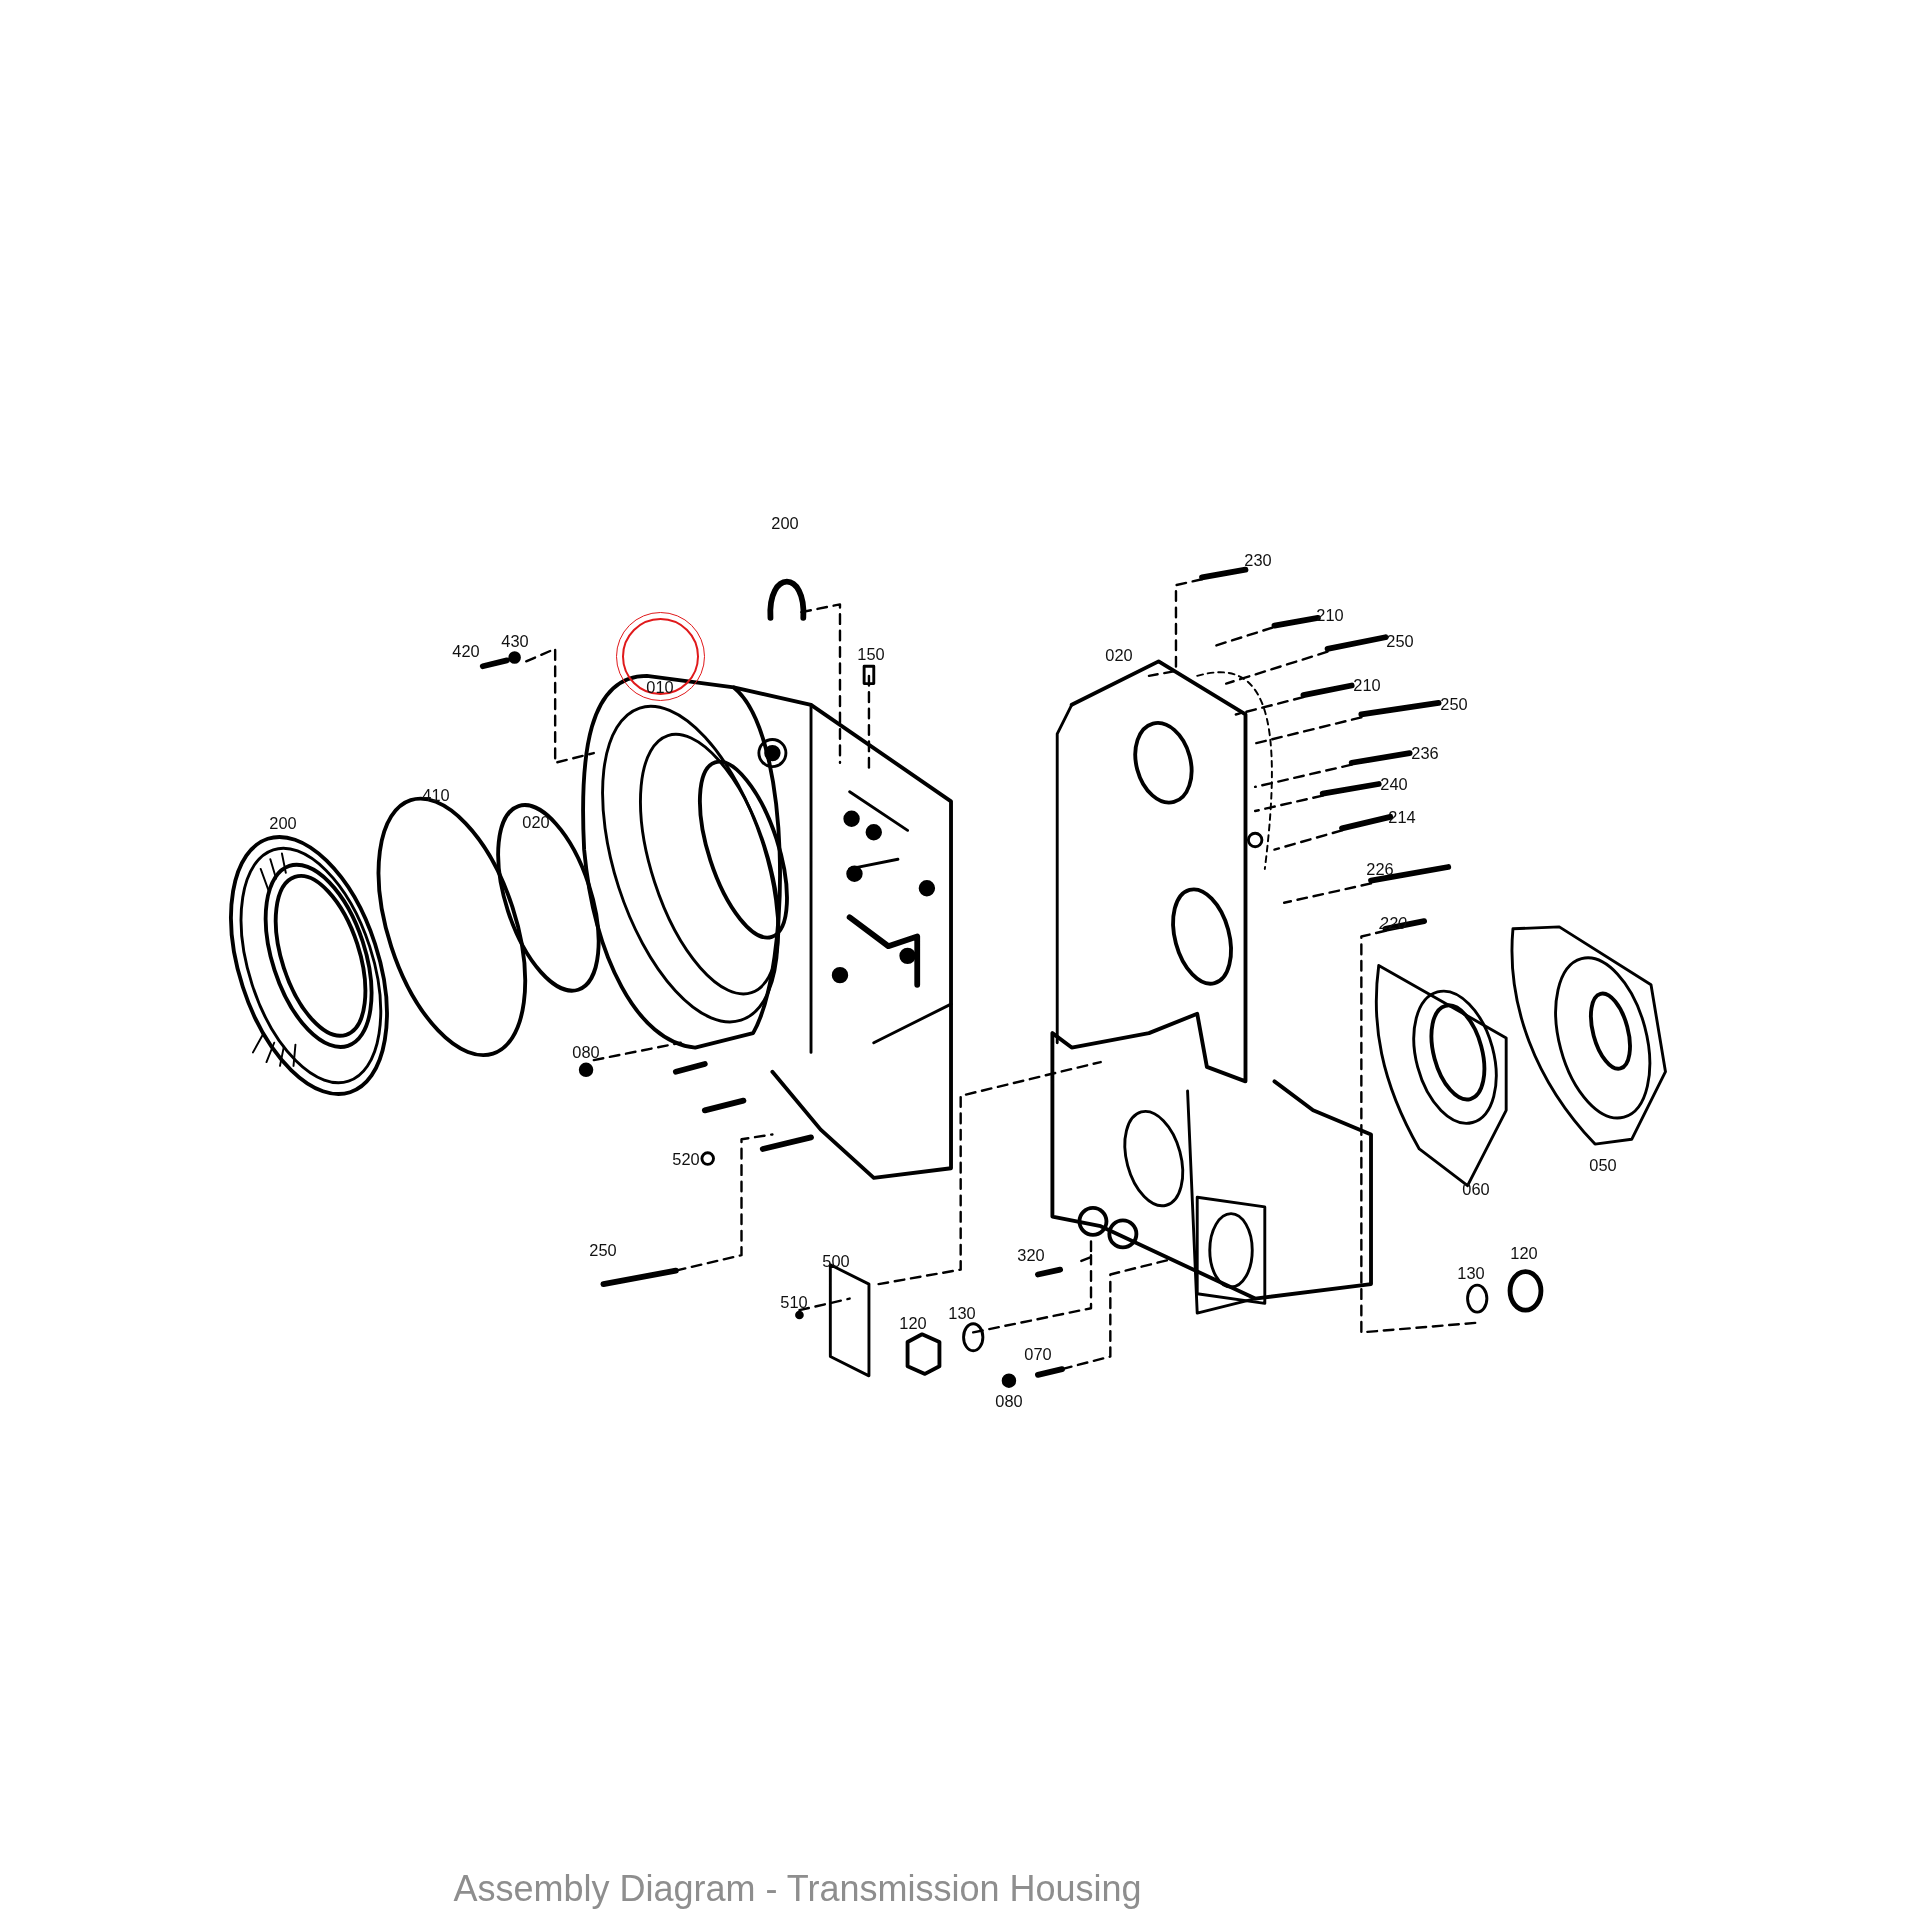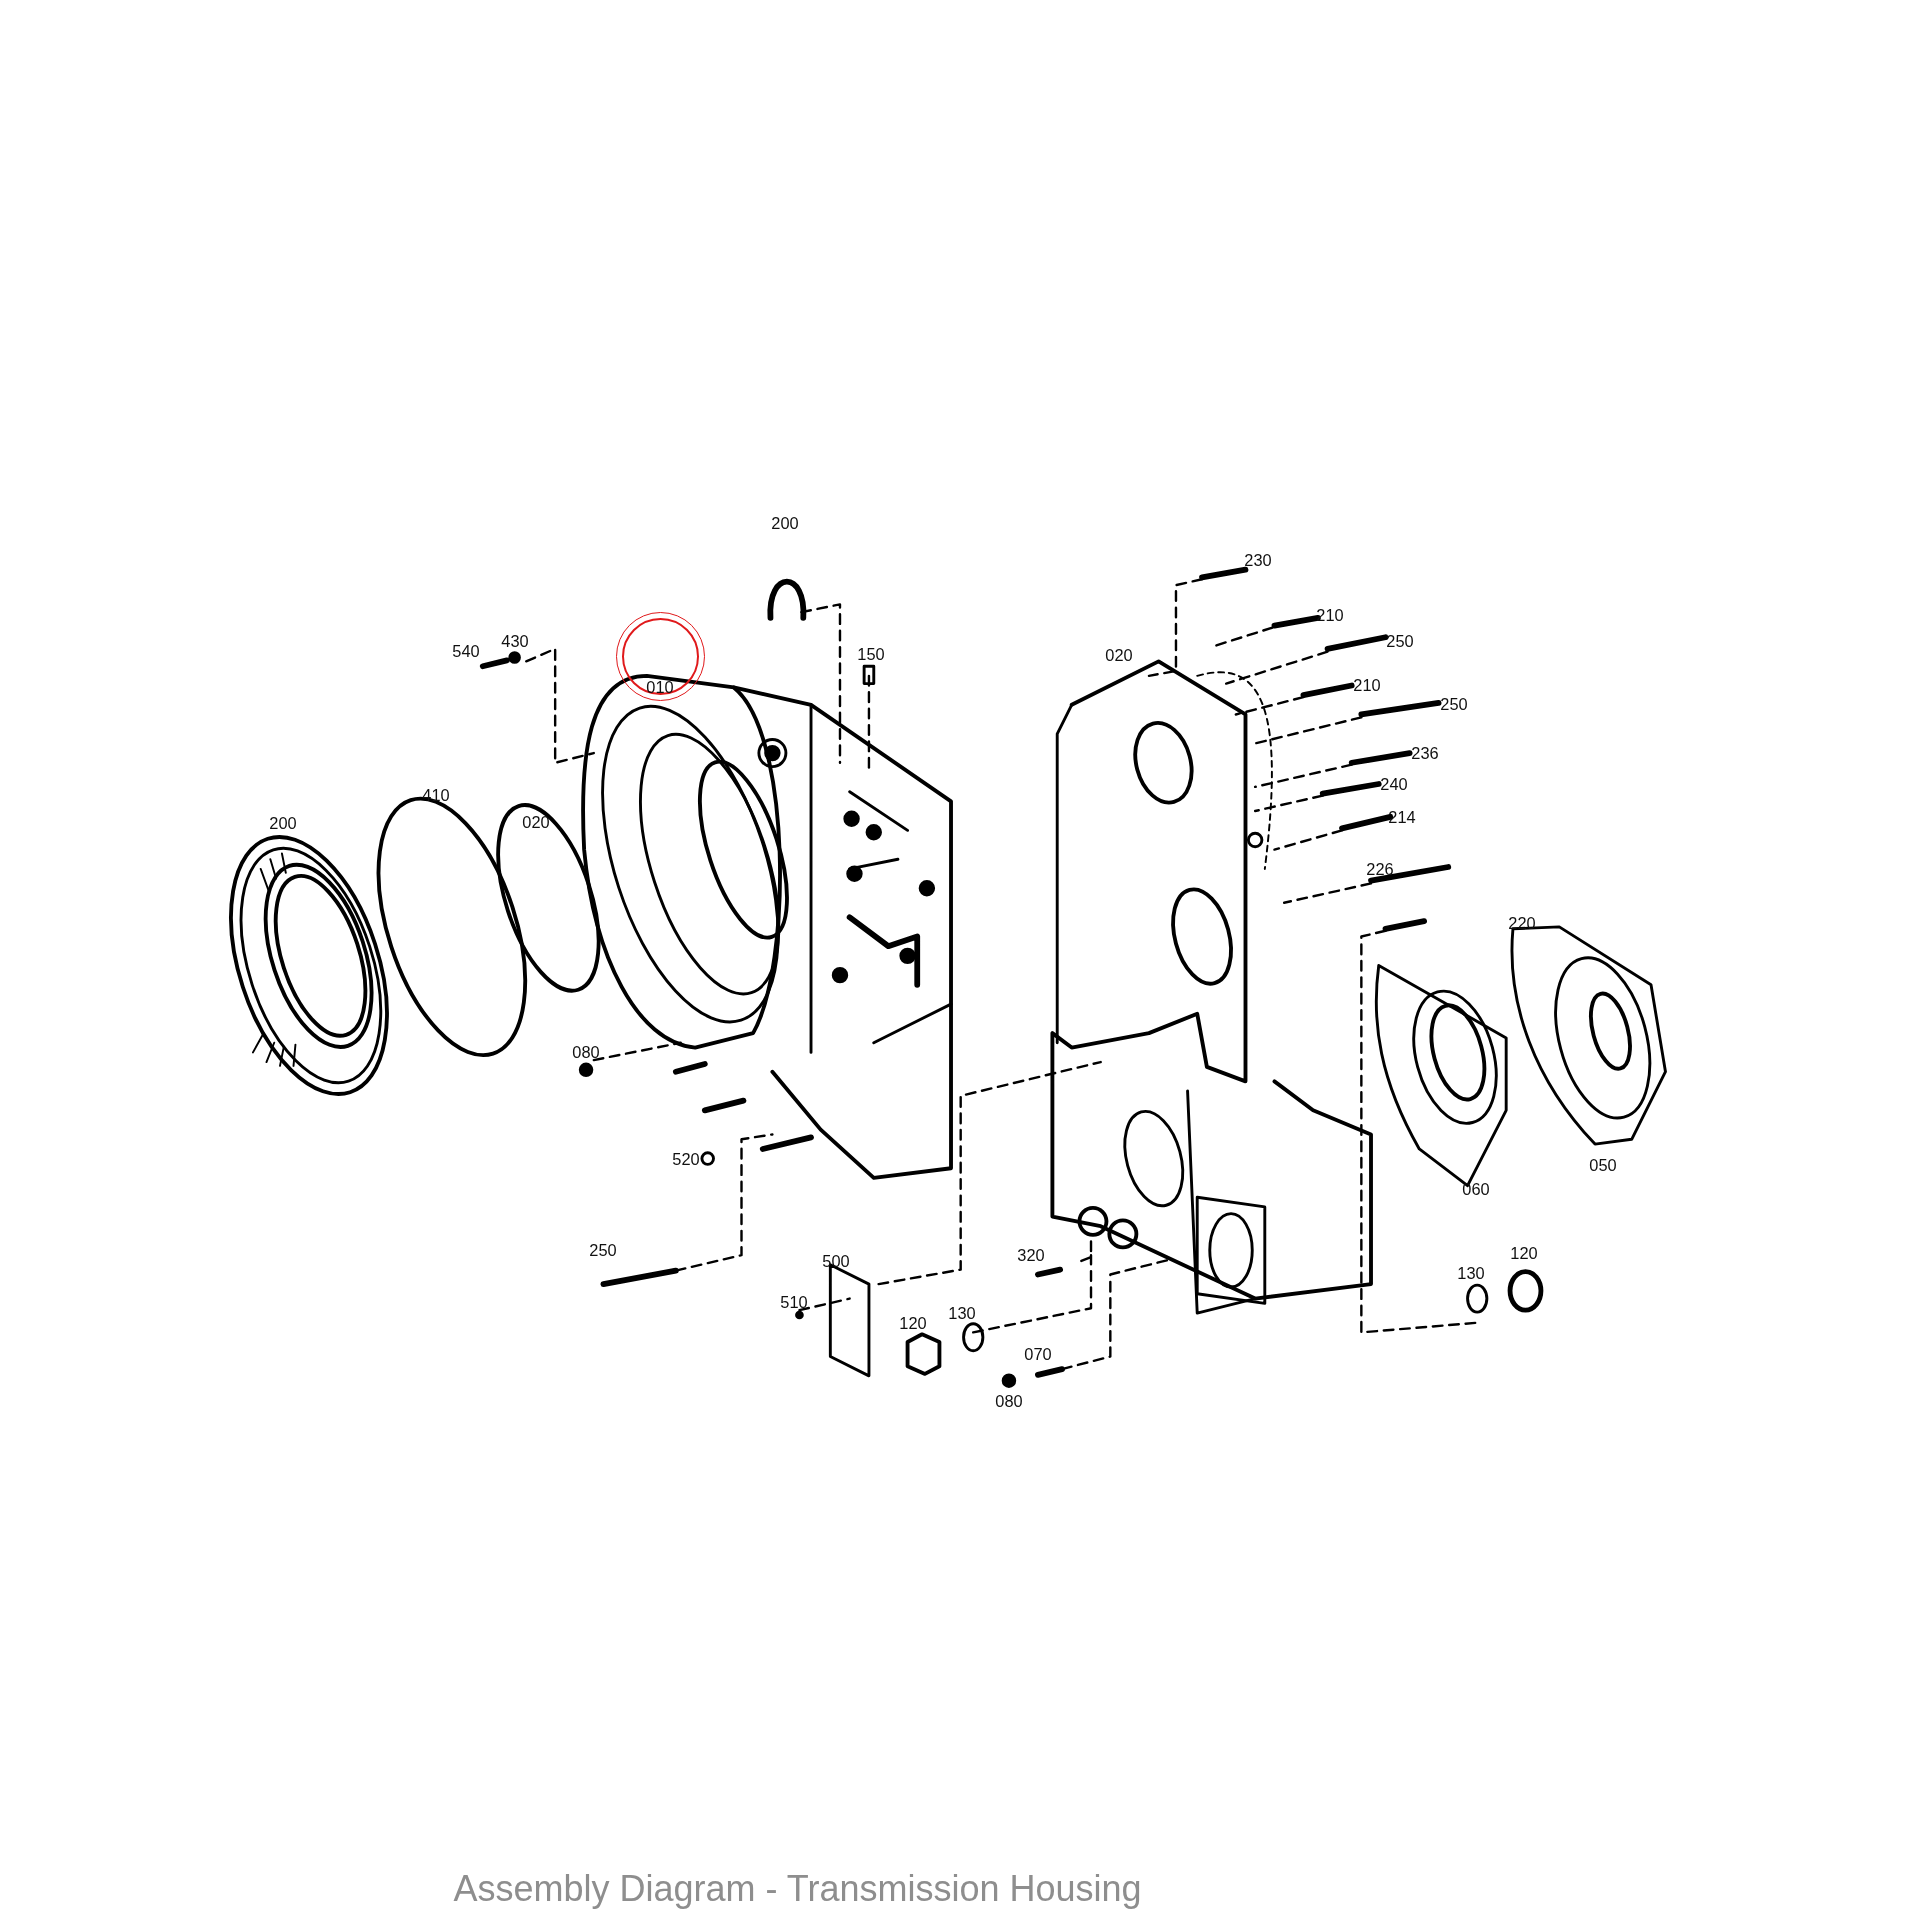--- a/index.html
+++ b/index.html
@@ -146,32 +146,32 @@
     <div class="lbl" style="left: 1009px; top: 1401px;">080</div>
     <div class="lbl" style="left: 913px; top: 1323px;">120</div>
     <div class="lbl" style="left: 1524px; top: 1253px;">120</div>
     <div class="lbl" style="left: 962px; top: 1313px;">130</div>
     <div class="lbl" style="left: 1471px; top: 1273px;">130</div>
     <div class="lbl" style="left: 871px; top: 654px;">150</div>
     <div class="lbl" style="left: 785px; top: 523px;">200</div>
     <div class="lbl" style="left: 1330px; top: 615px;">210</div>
     <div class="lbl" style="left: 1367px; top: 685px;">210</div>
     <div class="lbl" style="left: 1402px; top: 817px;">214</div>
-    <div class="lbl" style="left: 1522px; top: 923px;">220</div>
+    <div class="lbl" style="left: 1393px; top: 923px; font-style: italic;">220</div>
     <div class="lbl" style="left: 1380px; top: 869px;">226</div>
     <div class="lbl" style="left: 1258px; top: 560px;">230</div>
     <div class="lbl" style="left: 1425px; top: 753px;">236</div>
     <div class="lbl" style="left: 1394px; top: 784px;">240</div>
     <div class="lbl" style="left: 1400px; top: 641px;">250</div>
     <div class="lbl" style="left: 1454px; top: 704px;">250</div>
     <div class="lbl" style="left: 603px; top: 1250px;">250</div>
     <div class="lbl" style="left: 1031px; top: 1255px;">320</div>
     <div class="lbl" style="left: 283px; top: 823px;">200</div>
     <div class="lbl" style="left: 427px; top: 795px; margin-left: 9px;">410</div>
-    <div class="lbl" style="left: 466px; top: 651px;">540</div>
+    <div class="lbl" style="left: 466px; top: 651px;">420</div>
     <div class="lbl" style="left: 515px; top: 641px;">430</div>
     <div class="lbl" style="left: 836px; top: 1261px;">500</div>
     <div class="lbl" style="left: 794px; top: 1302px;">510</div>
     <div class="lbl" style="left: 686px; top: 1159px;">520</div>
   </div>
 
 <div class="caption">Assembly Diagram - Transmission Housing</div>
 
 
 </body></html>

